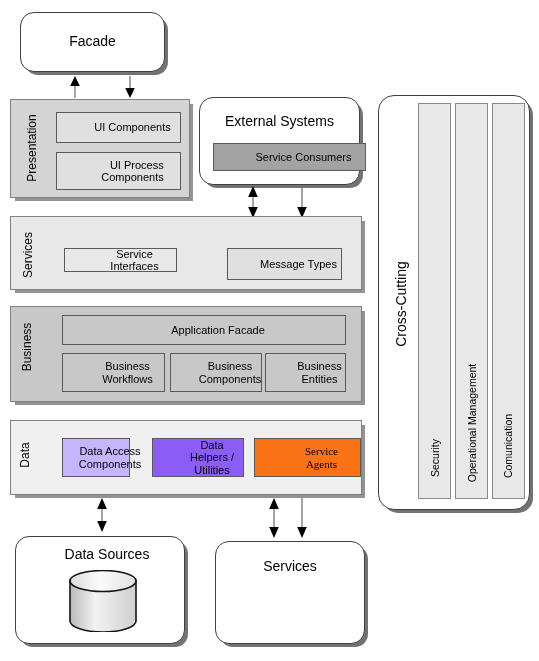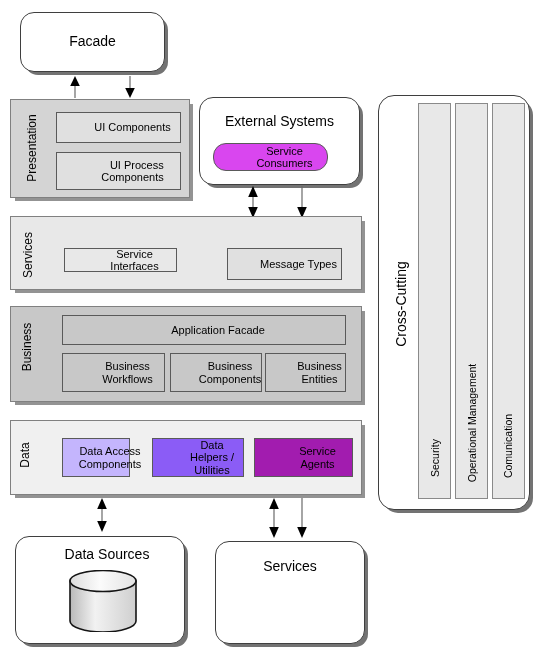--- a/index.html
+++ b/index.html
@@ -119,21 +119,21 @@
   </div>
 
   <div class="cell" style="left:56px; top:152px; width:125px; height:38px; background:#e0e0e0; white-space:pre-line;">
     <span style="white-space:pre-line;text-align:right;">UI Process
 Components</span>
   </div>
 
   <div class="node rounded" style="left:199px; top:97px; width:161px; height:88px;">
   </div>
   <div class="title" style="left:199px; top:113px; width:161px;">External Systems</div>
-  <div class="cell" style="left:213px; top:143px; width:115px; height:28px; background:#d946ef;border-radius:13px;">
+  <div class="cell" style="left:213px; top:143px; width:153px; height:28px; background:#a3a3a3;">
     <span>Service Consumers</span>
   </div>
 
   <div class="arrow" style="left:247px; top:186px; width:12px; height:32px;">
     <svg width="12" height="32" viewBox="0 0 12 32">
       <line x1="6" y1="6" x2="6" y2="26" stroke="#6a6a6a" stroke-width="1.2"></line>
       <polygon points="6,0 1.2,11 10.8,11" fill="#000000"></polygon>
       <polygon points="6,32 1.2,21 10.8,21" fill="#000000"></polygon>
     </svg>
   </div>
@@ -181,21 +181,21 @@
   <div class="vlabel" style="left:-5px; top:448px; width:60px;">Data</div>
 
   <div class="cell" style="left:62px; top:438px; width:68px; height:39px; background:#c4b5fd; white-space:pre-line;">
     <span style="white-space:pre-line;">Data Access
 Components</span>
   </div>
   <div class="cell" style="left:152px; top:438px; width:92px; height:39px; background:#8b5cf6; white-space:pre-line;">
     <span style="white-space:pre-line;">Data Helpers /
 Utilities</span>
   </div>
-  <div class="cell" style="left:254px; top:438px; width:99px; height:39px; background:#a21caf; white-space:pre-line;">
+  <div class="cell" style="left:254px; top:438px; width:107px; height:39px; background:#f97316; white-space:pre-line;font-family:Liberation Serif, serif;">
     <span style="white-space:pre-line;">Service
 Agents</span>
   </div>
 
   <div class="node rounded" style="left:378px; top:95px; width:152px; height:415px; border-radius:16px;">
   </div>
   <div class="vlabel" style="left:341px; top:296px; width:120px; font-size:14px;">Cross-Cutting</div>
 
   <div class="node" style="left:418px; top:103px; width:33px; height:396px; background:#e8e8e8; border:1px solid #8a8a8a;">
   </div>

